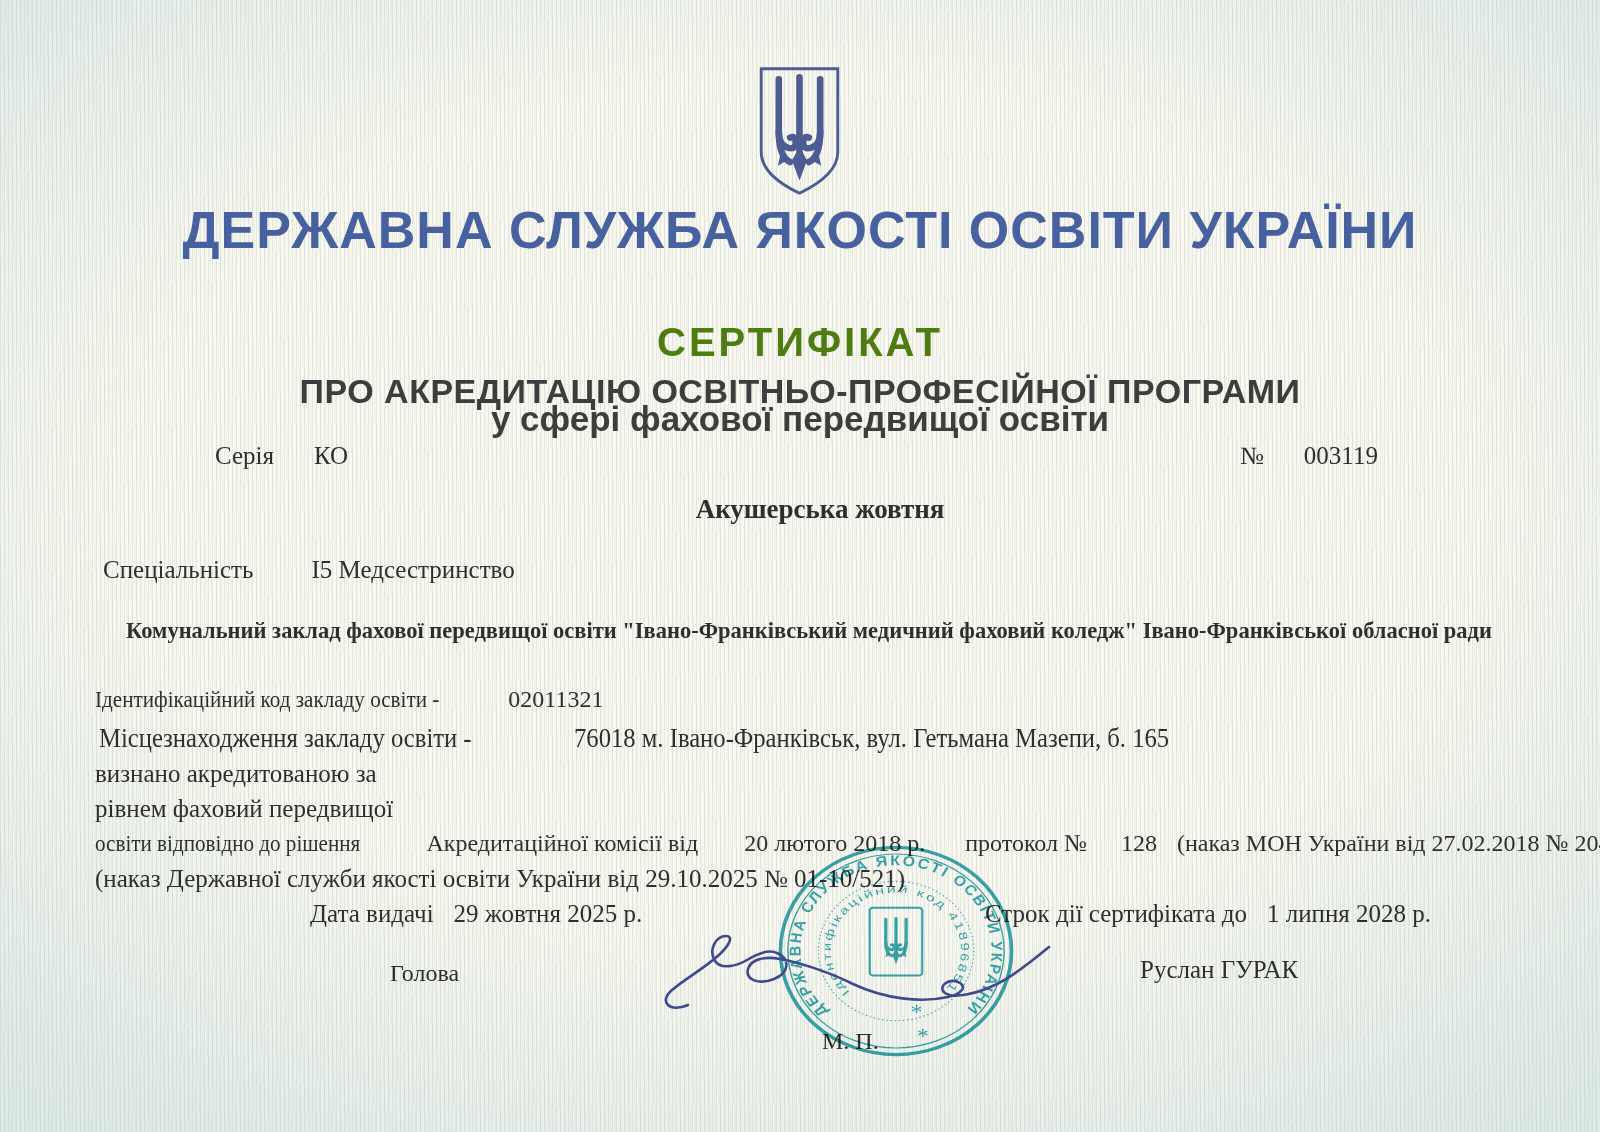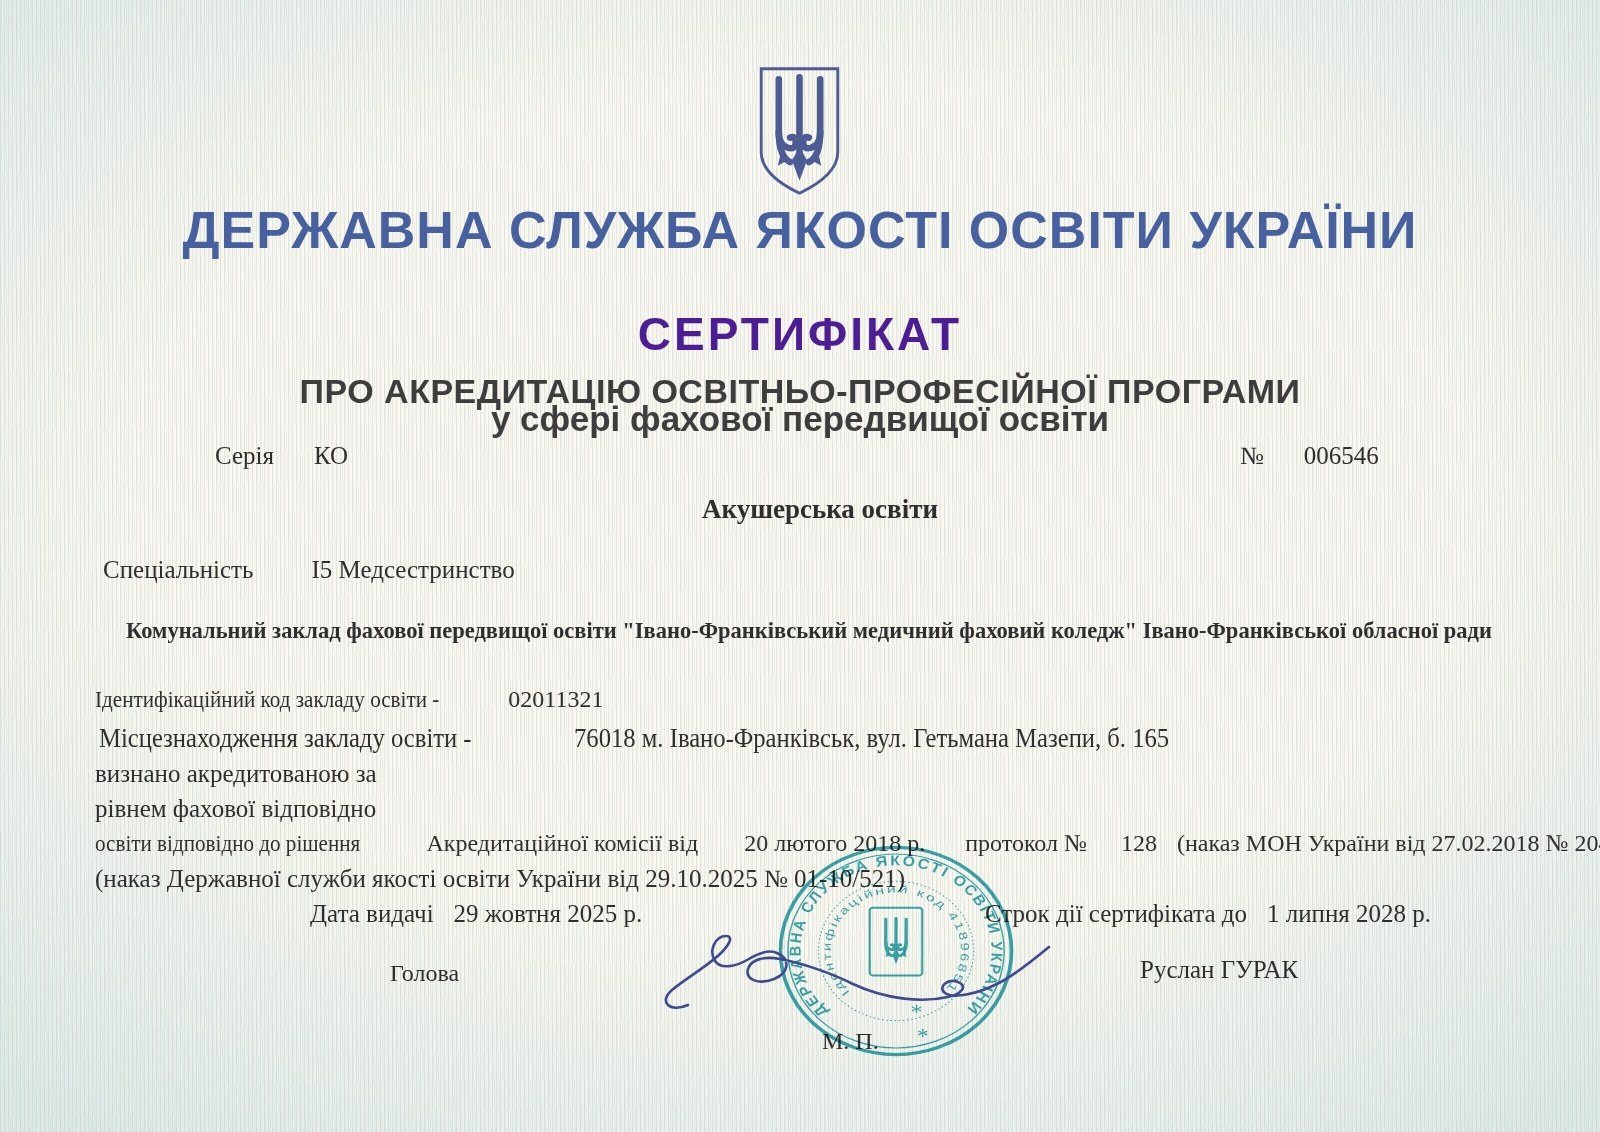--- a/index.html
+++ b/index.html
@@ -9,21 +9,21 @@
     background-color:#faf8ee;
     background-image:
       radial-gradient(ellipse 75% 68% at 50% 45%, rgba(255,255,255,0) 55%, rgba(160,198,208,0.30) 100%),
       repeating-linear-gradient(90deg, rgba(139,170,190,0.20) 0px, rgba(139,170,190,0.20) 1px, rgba(250,248,238,0) 1px, rgba(250,248,238,0) 4px),
       repeating-linear-gradient(88deg, rgba(150,190,170,0.13) 0px, rgba(150,190,170,0.13) 1px, rgba(250,248,238,0) 1px, rgba(250,248,238,0) 5px);
   }
   .abs{position:absolute;}
   .centered{left:0;right:0;text-align:center;}
   .sans{font-family:"Liberation Sans", sans-serif;}
   .agency-title{top:200px;font-size:52px;font-weight:bold;color:#47609f;letter-spacing:1px;white-space:nowrap;}
-  .cert-title{top:307px;font-size:46px;font-weight:bold;color:#4c1d95;letter-spacing:3px;}
+  .cert-title{top:320px;font-size:40px;font-weight:bold;color:#4d7c0f;letter-spacing:3px;}
   .cert-sub1{top:372px;font-size:34px;font-weight:bold;color:#3d3d3d;letter-spacing:0.5px;}
   .cert-sub2{top:399px;font-size:35px;font-weight:bold;color:#3d3d3d;}
   .serif-row{font-size:25px;white-space:nowrap;}
   .gap-sm{display:inline-block;width:20px;}
   .gap-md{display:inline-block;width:40px;}
   .gap-lg{display:inline-block;width:58px;}
   .condensed{display:inline-block;transform:scaleX(0.88);transform-origin:left center;}
   .program{top:494px;font-size:27px;font-weight:bold;}
   .institution{top:618px;font-size:22.5px;font-weight:bold;white-space:nowrap;padding-left:18px;}
   .acc-line3{left:95px;top:830px;font-size:24px;white-space:nowrap;}
@@ -61,41 +61,41 @@
 <div class="abs centered sans agency-title">ДЕРЖАВНА СЛУЖБА ЯКОСТІ ОСВІТИ УКРАЇНИ</div>
 
 <div class="abs centered sans cert-title">СЕРТИФІКАТ</div>
 <div class="abs centered sans cert-sub1">ПРО АКРЕДИТАЦІЮ ОСВІТНЬО-ПРОФЕСІЙНОЇ ПРОГРАМИ</div>
 <div class="abs centered sans cert-sub2">у сфері фахової передвищої освіти</div>
 
 <div class="abs serif-row" style="left:215px;top:442px;">
   <span>Серія</span><span class="gap-md"></span><span>КО</span>
 </div>
 <div class="abs serif-row" style="left:1240px;top:442px;">
-  <span>№</span><span class="gap-md"></span><span>006546</span>
+  <span>№</span><span class="gap-md"></span><span>003119</span>
 </div>
 
-<div class="abs centered serif-row program" style="left:40px;">Акушерська освіти</div>
+<div class="abs centered serif-row program" style="left:40px;">Акушерська жовтня</div>
 
 <div class="abs serif-row" style="left:103px;top:556px;">
   <span>Спеціальність</span><span class="gap-lg"></span><span>І5 Медсестринство</span>
 </div>
 
 <div class="abs centered institution">Комунальний заклад фахової передвищої освіти "Івано-Франківський медичний фаховий коледж" Івано-Франківської обласної ради</div>
 
 <div class="abs serif-row" style="left:95px;top:686px;font-size:24px;">
   <span class="condensed">Ідентифікаційний код закладу освіти -</span><span style="display:inline-block;width:22px;"></span><span>02011321</span>
 </div>
 
 <div class="abs serif-row" style="left:99px;top:722px;font-size:28px;">
   <span class="condensed">Місцезнаходження закладу освіти -</span><span style="display:inline-block;width:52px;"></span><span class="condensed">76018 м. Івано-Франківськ, вул. Гетьмана Мазепи, б. 165</span>
 </div>
 
 <div class="abs serif-row" style="left:95px;top:760px;">визнано акредитованою за</div>
-<div class="abs serif-row" style="left:95px;top:795px;">рівнем фахової відповідно</div>
+<div class="abs serif-row" style="left:95px;top:795px;">рівнем фаховий передвищої</div>
 <div class="abs acc-line3">
   <span class="condensed">освіти відповідно до рішення</span><span style="width:24px;"></span>
   <span>Акредитаційної комісії від</span><span style="width:40px;"></span>
   <span>20 лютого 2018 р.</span><span style="width:34px;"></span>
   <span>протокол №</span><span style="width:28px;"></span>
   <span>128</span><span style="width:14px;"></span>
   <span>(наказ МОН України від 27.02.2018 № 204),</span>
 </div>
 <div class="abs serif-row" style="left:95px;top:865px;">(наказ Державної служби якості освіти України від 29.10.2025 № 01-10/521)</div>
 

